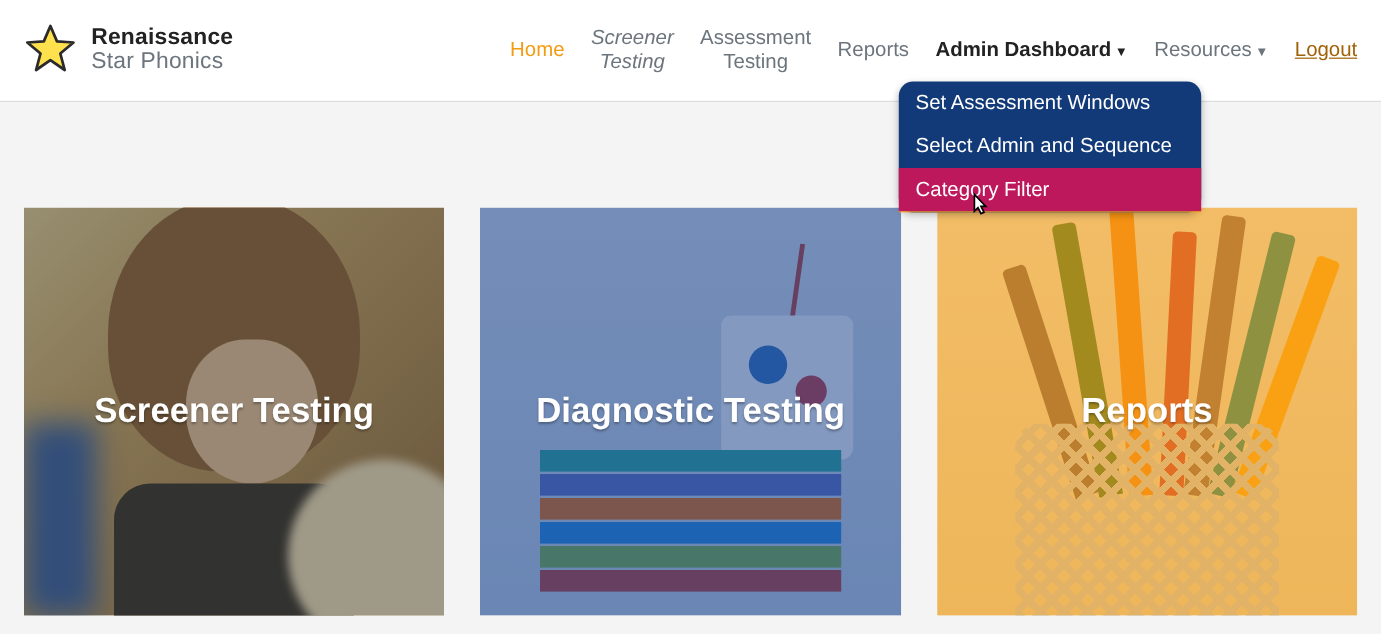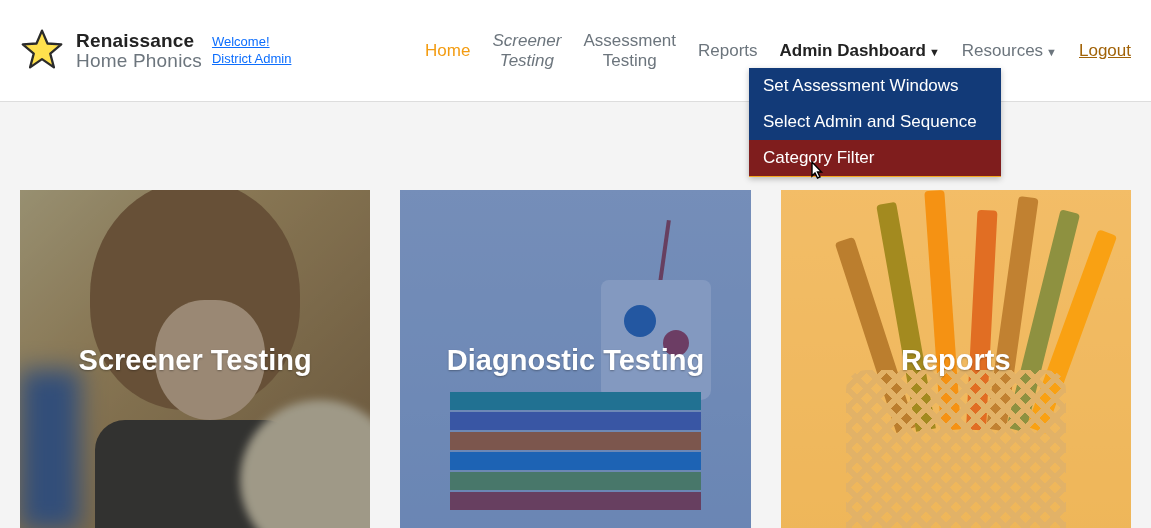--- a/index.html
+++ b/index.html
@@ -6,21 +6,21 @@
     body {
       font-family: -apple-system, BlinkMacSystemFont, 'Segoe UI', sans-serif;
       background: #f4f4f4;
       width: 1151px;
       height: 528px;
       overflow: hidden;
     }
     .header {
       background: #fff;
       border-bottom: 1px solid #ddd;
-      height: 102px;
+      height: 85px;
       display: flex;
       align-items: center;
       padding: 0 20px;
       position: relative;
     }
     .logo-block {
       display: flex;
       align-items: center;
       gap: 12px;
     }
@@ -68,29 +68,30 @@
     .nav-item.open { color: #222; font-weight: bold; }
     .caret { font-size: 11px; margin-left: 3px; }
     .dropdown {
       position: absolute;
       top: 68px;
       left: 749px;
       width: 252px;
       background: #123a78;
       z-index: 10;
       box-shadow: 0 2px 6px rgba(0,0,0,0.25);
+      border-radius: 12px;
     }
     .dropdown-item {
       color: #fff;
       font-size: 17px;
       padding: 8px 14px;
       cursor: pointer;
     }
     .dropdown-item.hover {
-      background: #7f1d1d;
+      background: #be185d;
       color: #fff;
       position: relative;
     }
     .dropdown-divider {
       height: 1px;
       background: #f4a721;
       margin: 0;
     }
     .cursor {
       position: absolute;
@@ -166,24 +167,23 @@
 
 <div class="header">
   <div class="logo-block">
     <span>
       <svg width="44" height="44" viewBox="0 0 48 48">
         <path d="M24 4 L30 18 L45 19 L33 29 L37 44 L24 35 L11 44 L15 29 L3 19 L18 18 Z" fill="#ffe14d" stroke="#2b2b2b" stroke-width="2.5" stroke-linejoin="round"></path>
       </svg>
     </span>
     <div class="brand-text">
       <span class="brand-line1">Renaissance</span>
-      <span class="brand-line2">Home Phonics</span>
-    </div>
-  </div>
-  <a class="welcome">Welcome! District Admin</a>
+      <span class="brand-line2">Star Phonics</span>
+    </div>
+  </div>
 
   <div class="nav">
     <div class="nav-item active">Home</div>
     <div class="nav-item" style="white-space:pre-line;font-style:italic;">Screener
 Testing</div>
     <div class="nav-item" style="white-space:pre-line;">Assessment
 Testing</div>
     <div class="nav-item">Reports</div>
     <div class="nav-item open">
       <span>Admin Dashboard</span><span class="caret">▼</span>

